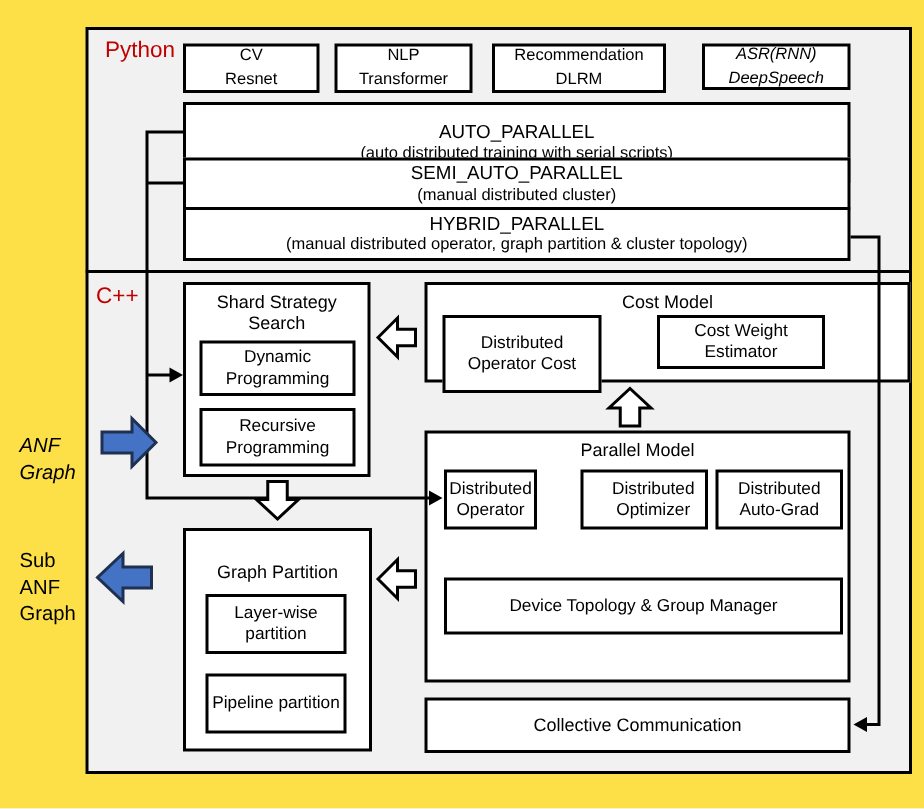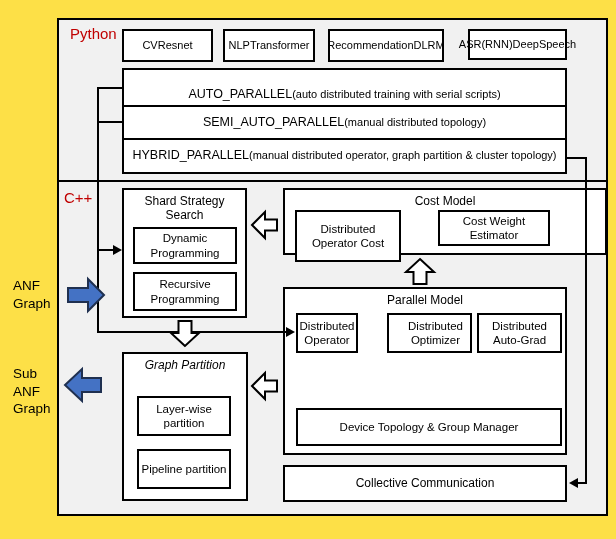--- a/index.html
+++ b/index.html
@@ -12,21 +12,21 @@
   }
   .section {
     position:absolute; background:#f1f1f1;
     border:2px solid #000; box-sizing:border-box;
   }
   .sec-label {
     position:absolute; color:#c00000; font-size:15px; line-height:1;
   }
   .box {
     position:absolute; background:#ffffff; border:2px solid #000;
-    box-sizing:border-box; display:flex; flex-direction:row;
+    box-sizing:border-box; display:flex; flex-direction:column;
     align-items:center; justify-content:center; text-align:center;
   }
   .panel {
     position:absolute; background:#ffffff; border:2px solid #000;
     box-sizing:border-box;
   }
   .panel-title { text-align:center; font-size:12px; padding-top:4px; line-height:1.2; }
   .app-box { font-size:11px; line-height:1.4; }
   .bar .t { font-size:12.5px; line-height:1.25; }
   .bar .s { font-size:11px; line-height:1.2; }
@@ -53,32 +53,32 @@
     <span>Resnet</span>
   </div>
   <div class="box app-box" style="left:223px; top:29px; width:92px; height:33px;text-align:right;">
     <span>NLP</span>
     <span>Transformer</span>
   </div>
   <div class="box app-box" style="left:328px; top:29px; width:116px; height:33px;">
     <span>Recommendation</span>
     <span>DLRM</span>
   </div>
-  <div class="box app-box" style="left:468px; top:29px; width:99px; height:31px;">
+  <div class="box app-box" style="left:468px; top:29px; width:99px; height:31px;font-style:italic;">
     <span>ASR(RNN)</span>
     <span>DeepSpeech</span>
   </div>
 
   <div class="box bar" style="left:122px; top:68px; width:445px; height:54px;">
     <span class="t">AUTO_PARALLEL</span>
     <span class="s">(auto distributed training with serial scripts)</span>
   </div>
   <div class="box bar" style="left:122px; top:105px; width:445px; height:35px;">
     <span class="t">SEMI_AUTO_PARALLEL</span>
-    <span class="s">(manual distributed topology)</span>
+    <span class="s">(manual distributed cluster)</span>
   </div>
   <div class="box bar" style="left:122px; top:138px; width:445px; height:36px;">
     <span class="t">HYBRID_PARALLEL</span>
     <span class="s">(manual distributed operator, graph partition &amp; cluster topology)</span>
   </div>
 
   <div class="panel" style="left:122px; top:188px; width:125px; height:130px;">
     <div class="panel-title">Shard Strategy Search</div>
   </div>
   <div class="box inner" style="left:133px; top:227px; width:104px; height:37px;">
@@ -103,39 +103,39 @@
   </div>
   <div class="box inner" style="left:296px; top:313px; width:62px; height:40px;">
     <span>Distributed Operator</span>
   </div>
   <div class="box inner" style="left:387px; top:313px; width:85px; height:40px;padding-left:12px;">
     <span>Distributed Optimizer</span>
   </div>
   <div class="box inner" style="left:477px; top:313px; width:85px; height:40px;">
     <span>Distributed Auto-Grad</span>
   </div>
-  <div class="box inner" style="left:296px; top:408px; width:266px; height:38px;">
+  <div class="box inner" style="left:296px; top:385px; width:266px; height:38px;">
     <span>Device Topology &amp; Group Manager</span>
   </div>
 
   <div class="box inner" style="left:283px; top:465px; width:284px; height:37px; font-size:12px;">
     <span>Collective Communication</span>
   </div>
 
   <div class="panel" style="left:122px; top:352px; width:126px; height:149px;">
-    <div class="panel-title" style="padding-top:4px;font-style:italic;">Graph Partition</div>
+    <div class="panel-title" style="padding-top:20px;">Graph Partition</div>
   </div>
   <div class="box inner" style="left:137px; top:396px; width:94px; height:40px;">
     <span>Layer-wise partition</span>
   </div>
   <div class="box inner" style="left:137px; top:449px; width:94px; height:40px;">
     <span>Pipeline partition</span>
   </div>
 
-  <div class="io-label" style="left:13px; top:277px; width:46px;">ANF Graph</div>
+  <div class="io-label" style="left:13px; top:288px; width:46px;font-style:italic;">ANF Graph</div>
   <div class="io-label" style="left:13px; top:365px; width:48px;">Sub ANF Graph</div>
 
   <svg id="overlay" width="616" height="539" viewBox="0 0 616 539">
 
     <path d="M122,88 L98,88 L98,332 L287,332" fill="none" stroke="#000" stroke-width="2"></path>
     <path d="M122,122 L98,122" fill="none" stroke="#000" stroke-width="2"></path>
     <path d="M98,250 L114,250" fill="none" stroke="#000" stroke-width="2"></path>
     <polygon points="113,245 122,250 113,255" fill="#000"></polygon>
     <polygon points="286,327 295,332 286,337" fill="#000"></polygon>
     <path d="M567,158 L586,158 L586,483 L578,483" fill="none" stroke="#000" stroke-width="2"></path>

